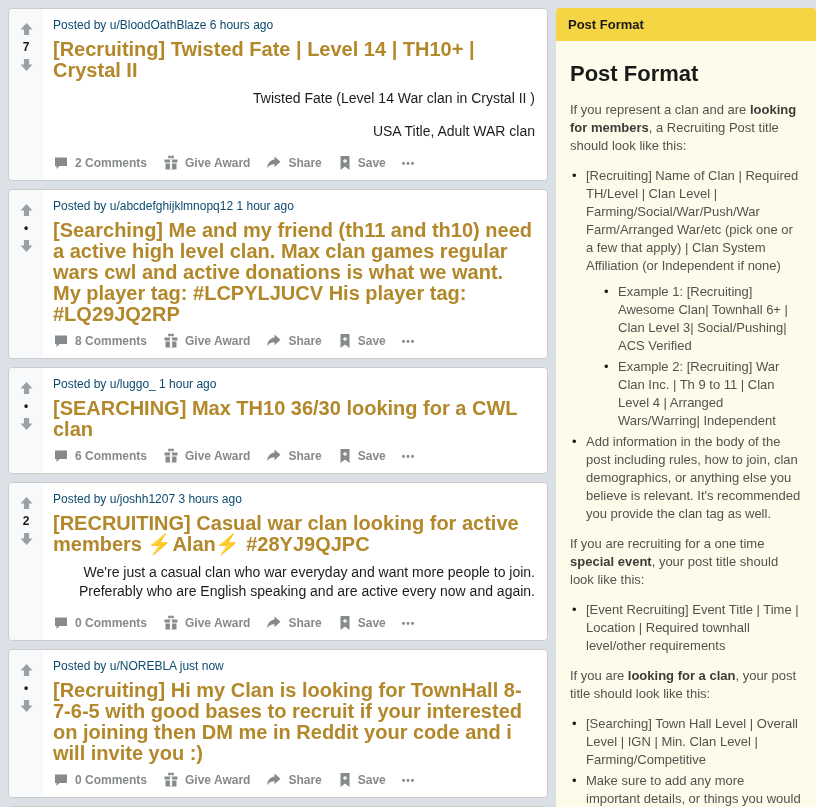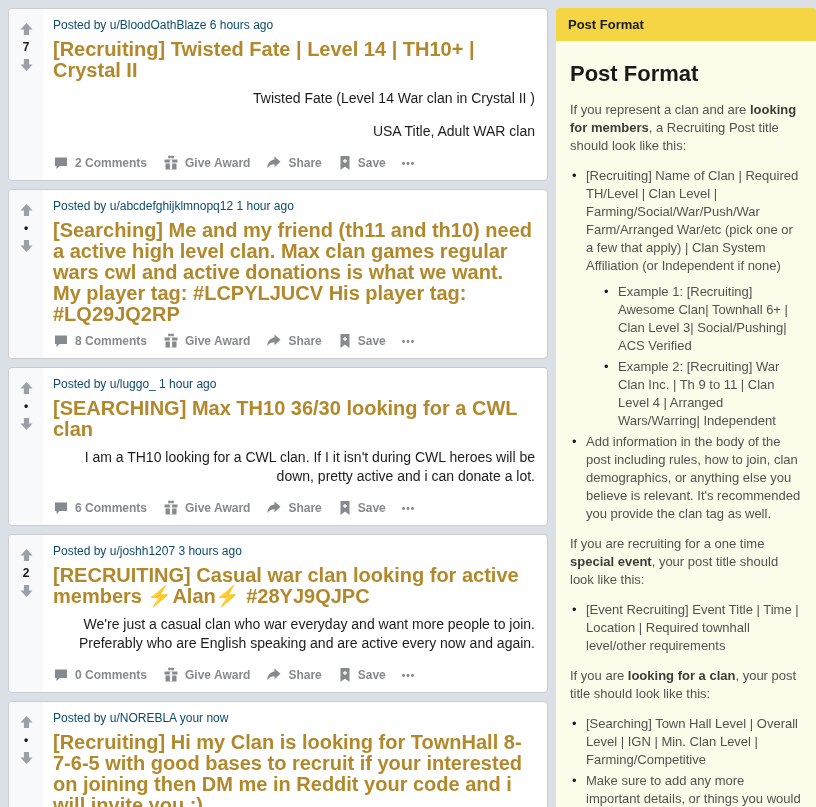--- a/index.html
+++ b/index.html
@@ -162,23 +162,20 @@
       <div class="vote-count">•</div>
       <div class="vote-btn">
         <svg width="15" height="14" viewBox="0 0 14 14">
           <path d="M7 13 L1 6.6 H4.4 V1 H9.6 V6.6 H13 Z" fill="#9aa0a5"></path>
         </svg>
       </div>
     </div>
     <div class="content">
       <div class="meta">Posted by u/luggo_ 1 hour ago</div>
       <div class="title">[SEARCHING] Max TH10 36/30 looking for a CWL clan</div>
-      <div>
-            <p class="body-p">I am a TH10 looking for a CWL clan. If I it isn't during CWL heroes will be down, pretty active and i can donate a lot.</p>
-          </div>
 
       <div class="actions">
         <div class="action">
           <svg width="16" height="16" viewBox="0 0 16 16">
             <path d="M2 2.5 h12 v8.5 h-7.5 l-3 3 v-3 H2 Z" fill="#878a8c"></path>
           </svg>
           <span>6 Comments</span>
         </div>
         <div class="action">
           <svg width="16" height="16" viewBox="0 0 16 16">
@@ -268,21 +265,21 @@
         </svg>
       </div>
       <div class="vote-count">•</div>
       <div class="vote-btn">
         <svg width="15" height="14" viewBox="0 0 14 14">
           <path d="M7 13 L1 6.6 H4.4 V1 H9.6 V6.6 H13 Z" fill="#9aa0a5"></path>
         </svg>
       </div>
     </div>
     <div class="content">
-      <div class="meta">Posted by u/NOREBLA your now</div>
+      <div class="meta">Posted by u/NOREBLA just now</div>
       <div class="title">[Recruiting] Hi my Clan is looking for TownHall 8-7-6-5 with good bases to recruit if your interested on joining then DM me in Reddit your code and i will invite you :)</div>
       <div></div>
 
       <div class="actions">
         <div class="action">
           <svg width="16" height="16" viewBox="0 0 16 16">
             <path d="M2 2.5 h12 v8.5 h-7.5 l-3 3 v-3 H2 Z" fill="#878a8c"></path>
           </svg>
           <span>0 Comments</span>
         </div>

